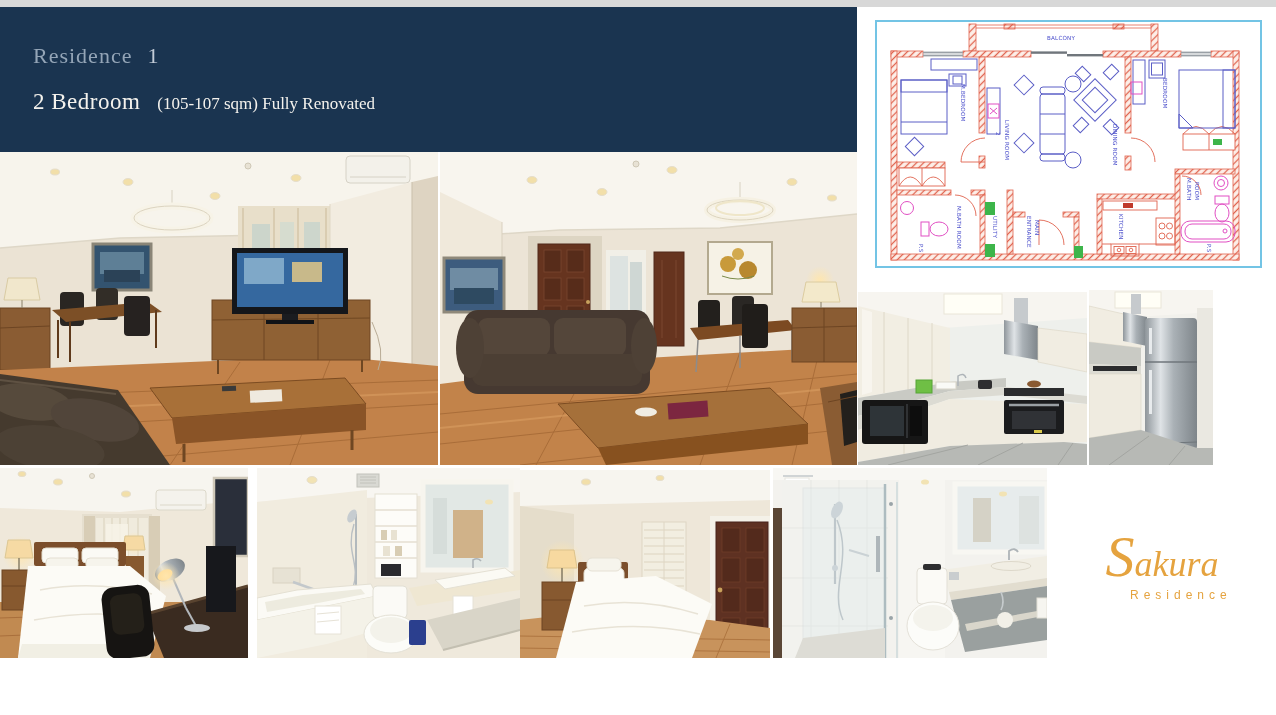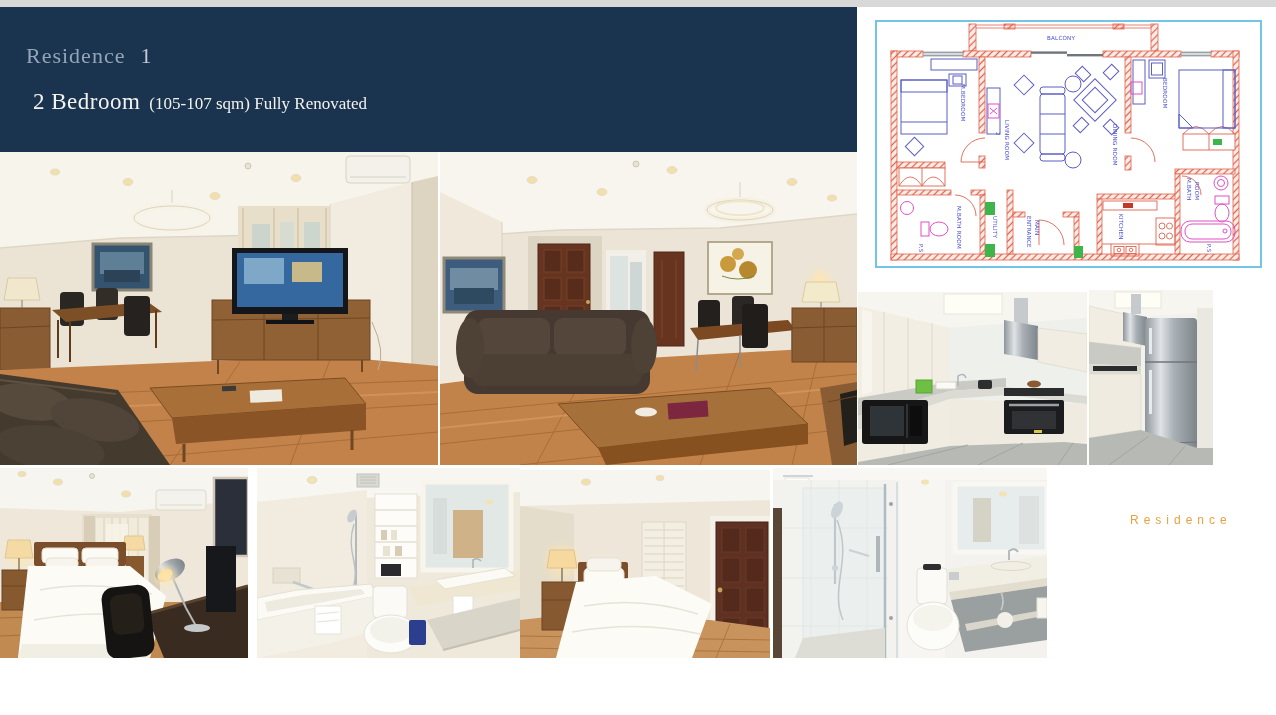--- a/index.html
+++ b/index.html
@@ -4,25 +4,25 @@
 <style>
   * { margin:0; padding:0; box-sizing:border-box; }
   html,body { background:#ffffff; }
   body { width:1276px; height:715px; overflow:hidden; font-family:"Liberation Sans",sans-serif; }
   .slide { position:relative; width:1276px; height:715px; background:#ffffff; overflow:hidden; }
   .abs { position:absolute; }
   .top-strip { left:0; top:0; width:1276px; height:7px; background:#d8d8d8; }
 
   
   .banner { left:0; top:7px; width:857px; height:145px; background:#1a3450; font-family:"Liberation Serif",serif; }
-  .residence-line { position:absolute; left:26px; top:36px; font-size:22px; color:#94a5b7; letter-spacing:1px; }
+  .residence-line { position:absolute; left:33px; top:36px; font-size:22px; color:#94a5b7; letter-spacing:1px; }
   .residence-num { margin-left:15px; color:#c2cbd6; }
   .title-line { position:absolute; left:33px; top:82px; color:#f4f2ed; }
   .unit-type { font-size:23px; letter-spacing:0.5px; }
-  .unit-details { font-size:17px; margin-left:5px; }
+  .unit-details { font-size:17px; margin-left:13px; }
 
   
   .floorplan { left:875px; top:20px; width:387px; height:248px; background:#ffffff; border:2px solid #73c4e5; }
   .floorplan svg { display:block; width:100%; height:100%; }
   .fp-label { font-family:"DejaVu Sans",sans-serif; font-size:5.6px; fill:#4a4ecb; letter-spacing:0.2px; }
 
   
   .photo { position:absolute; overflow:hidden; background:#e9e4d9; }
   .photo svg { display:block; width:100%; height:100%; }
 
@@ -819,16 +819,17 @@
         <rect x="150" y="96" width="18" height="6" rx="2" fill="#2e2e30"></rect>
         <ellipse cx="160" cy="158" rx="26" ry="24" fill="#fcfcf9" stroke="#e4e1d8"></ellipse>
         <ellipse cx="160" cy="150" rx="20" ry="13" fill="#f4f3ec"></ellipse>
         <rect x="176" y="104" width="10" height="8" fill="#c9cdcf"></rect>
       </g>
       <rect x="264" y="130" width="10" height="20" fill="#f6f5f0" stroke="#e2dfd6"></rect>
     </svg>
   </div>
 
   <div class="abs logo">
+    <div class="logo-script">Sakura</div>
     <div class="logo-sub">Residence</div>
   </div>
 
 </div>
 
 </body></html>

